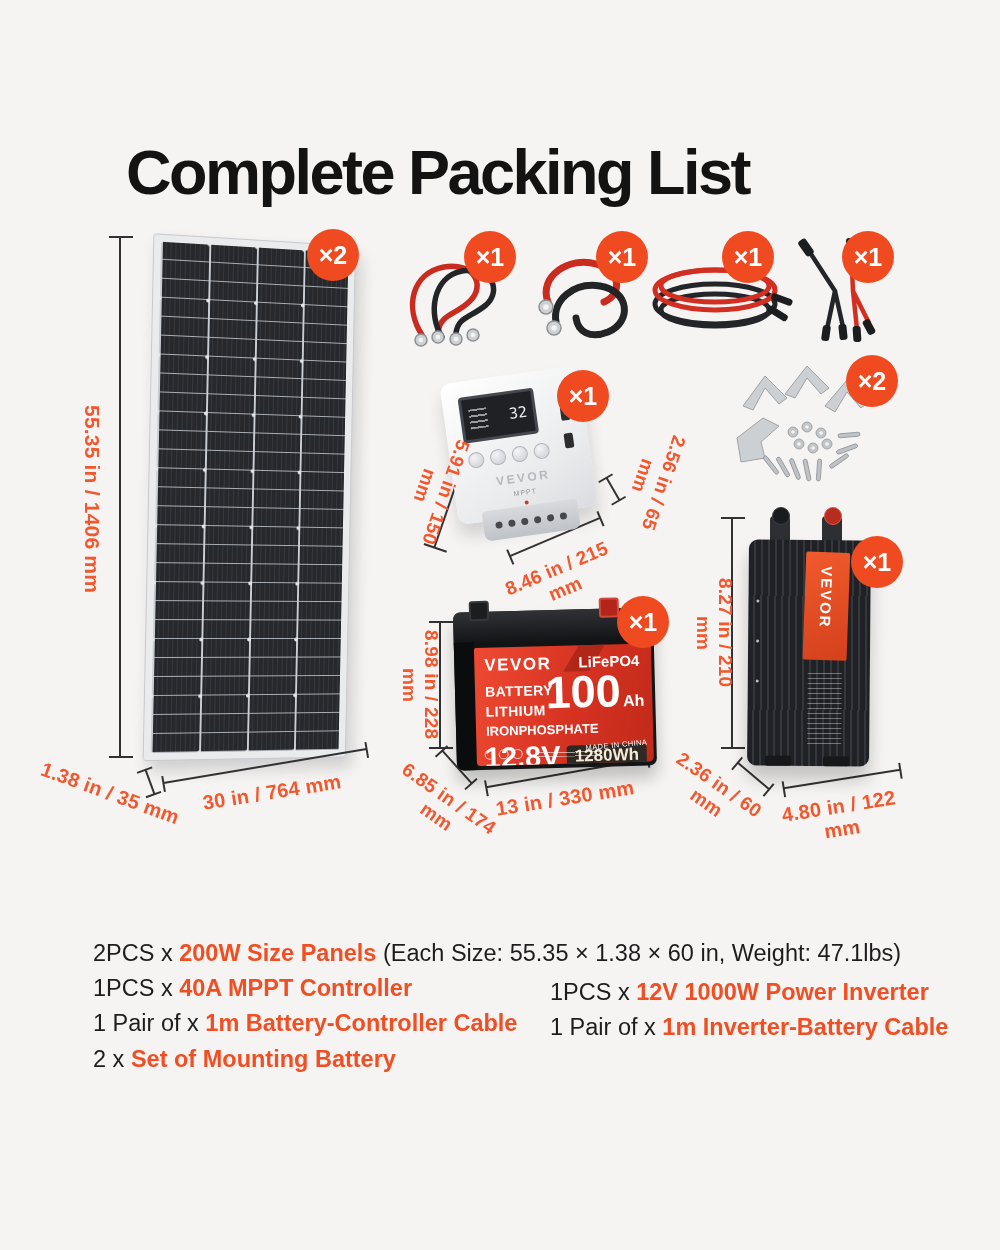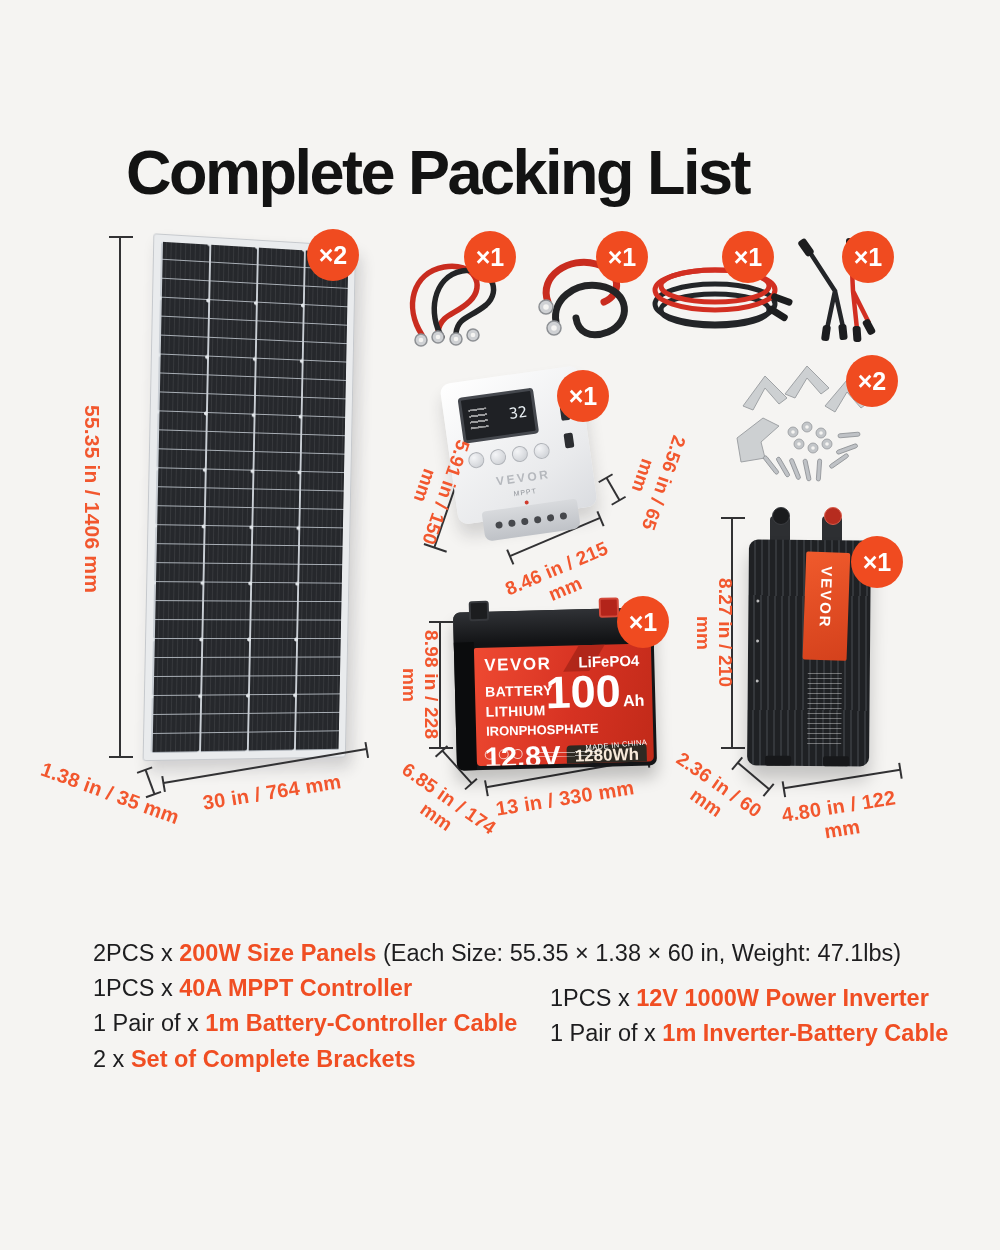--- a/index.html
+++ b/index.html
@@ -111,21 +111,21 @@
   .inv-dots{position:absolute;left:8px;top:60px;width:3px;height:3px;border-radius:50%;
         background:rgba(255,255,255,.7);box-shadow:0 40px rgba(255,255,255,.7),0 80px rgba(255,255,255,.7);}
   .inv-foot{position:absolute;bottom:0;width:26px;height:10px;background:#17181a;border-radius:2px;}
 
   
   .art{position:absolute;}
 
   
   .plist{position:absolute;left:93px;top:936px;width:870px;font-size:23.5px;color:#1d1d1f;}
   .prow{position:relative;height:35.2px;line-height:35.2px;white-space:nowrap;}
-  .pcol-r{position:absolute;left:457px;top:10px;}
+  .pcol-r{position:absolute;left:457px;top:4px;}
   .hl{color:#F04E23;font-weight:bold;white-space:pre-wrap;}
   .pre,.suf{color:#1d1d1f;font-weight:normal;white-space:pre-wrap;}
 </style>
 </head>
 <body>
 
 <div class="stage">
 
   <div class="title">Complete Packing List</div>
 
@@ -345,17 +345,17 @@
     </div>
     <div class="prow">
       <span class="pre">1PCS x </span><span class="hl">40A MPPT Controller</span>
       <span class="pcol-r"><span class="pre">1PCS x </span><span class="hl">12V 1000W Power Inverter</span></span>
     </div>
     <div class="prow">
       <span class="pre">1 Pair of x </span><span class="hl">1m Battery-Controller Cable</span>
       <span class="pcol-r"><span class="pre">1 Pair of x </span><span class="hl">1m Inverter-Battery Cable</span></span>
     </div>
     <div class="prow">
-      <span class="pre">2 x </span><span class="hl">Set of Complete Brackets</span>
+      <span class="pre">2 x </span><span class="hl">Set of Mounting Battery</span>
     </div>
   </div>
 
 </div>
 
 </body></html>

